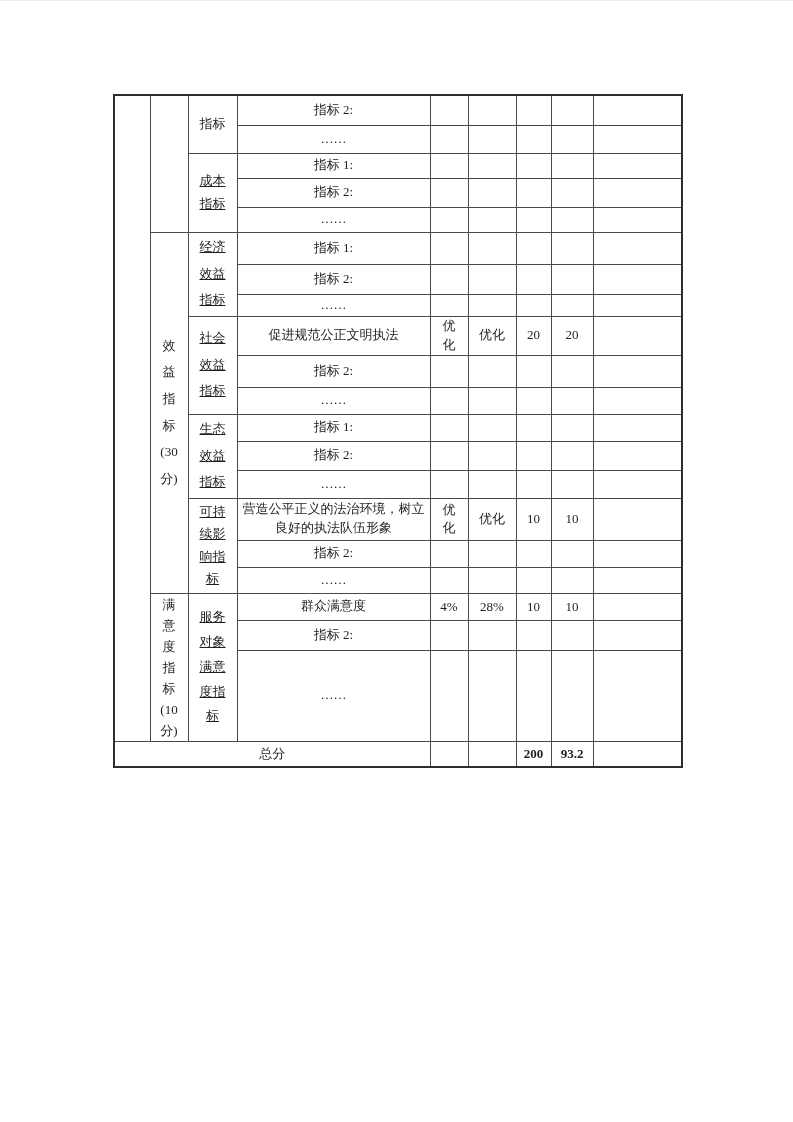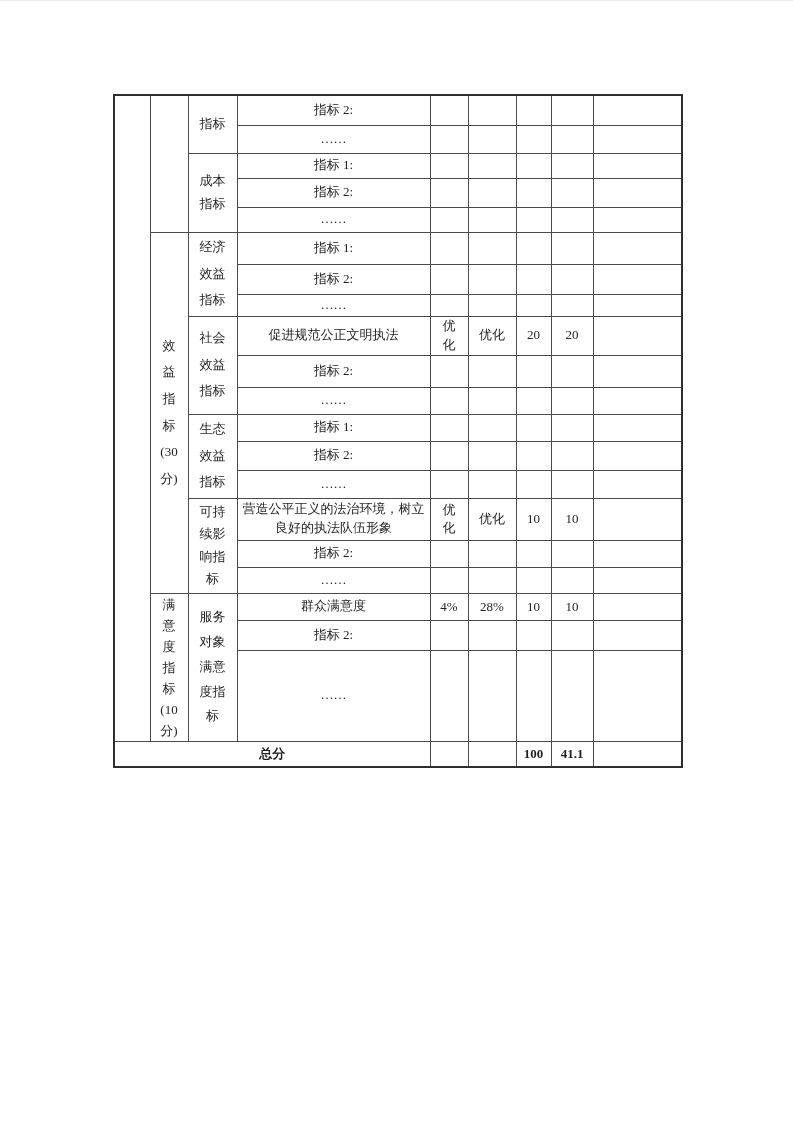--- a/index.html
+++ b/index.html
@@ -39,38 +39,39 @@
   td.val {
     text-align: center;
     line-height: 1.4;
     white-space: pre-line;
   }
   td.cat {
     text-align: center;
     line-height: 1.7;
     white-space: pre-line;
     padding: 1px 1px;
+    text-decoration: underline;
   }
   td.cat.lh19 { line-height: 1.9; }
   td.cat.lh21 { line-height: 2.05; }
   td.sec {
     text-align: center;
     white-space: pre-line;
     padding: 0 1px;
   }
   td.sec.benefit { line-height: 2.05; }
   td.sec.satisfaction { line-height: 1.62; }
   td.tail {
     vertical-align: top;
     padding-top: 2px;
     text-align: center;
   }
   td.total-label {
     text-align: center;
-    font-weight: bold;
+    font-weight: normal;
     font-size: 13.5px;
   }
   td.total-val {
     text-align: center;
     font-weight: bold;
     font-size: 13px;
   }
 </style>
 </head>
 <body>
@@ -284,19 +285,19 @@
         <td class="val"></td>
         <td class="val"></td>
         <td class="val"></td>
         <td class="val"></td>
         <td class="val"></td>
       </tr>
       <tr style="height:26px">
         <td colspan="4" class="total-label">总分</td>
         <td class="val"></td>
         <td class="val"></td>
-        <td class="total-val">100</td>
-        <td class="total-val">41.1</td>
+        <td class="total-val">200</td>
+        <td class="total-val">93.2</td>
         <td class="val"></td>
       </tr>
     </tbody>
   </table>
 </div>
 
 </body></html>

